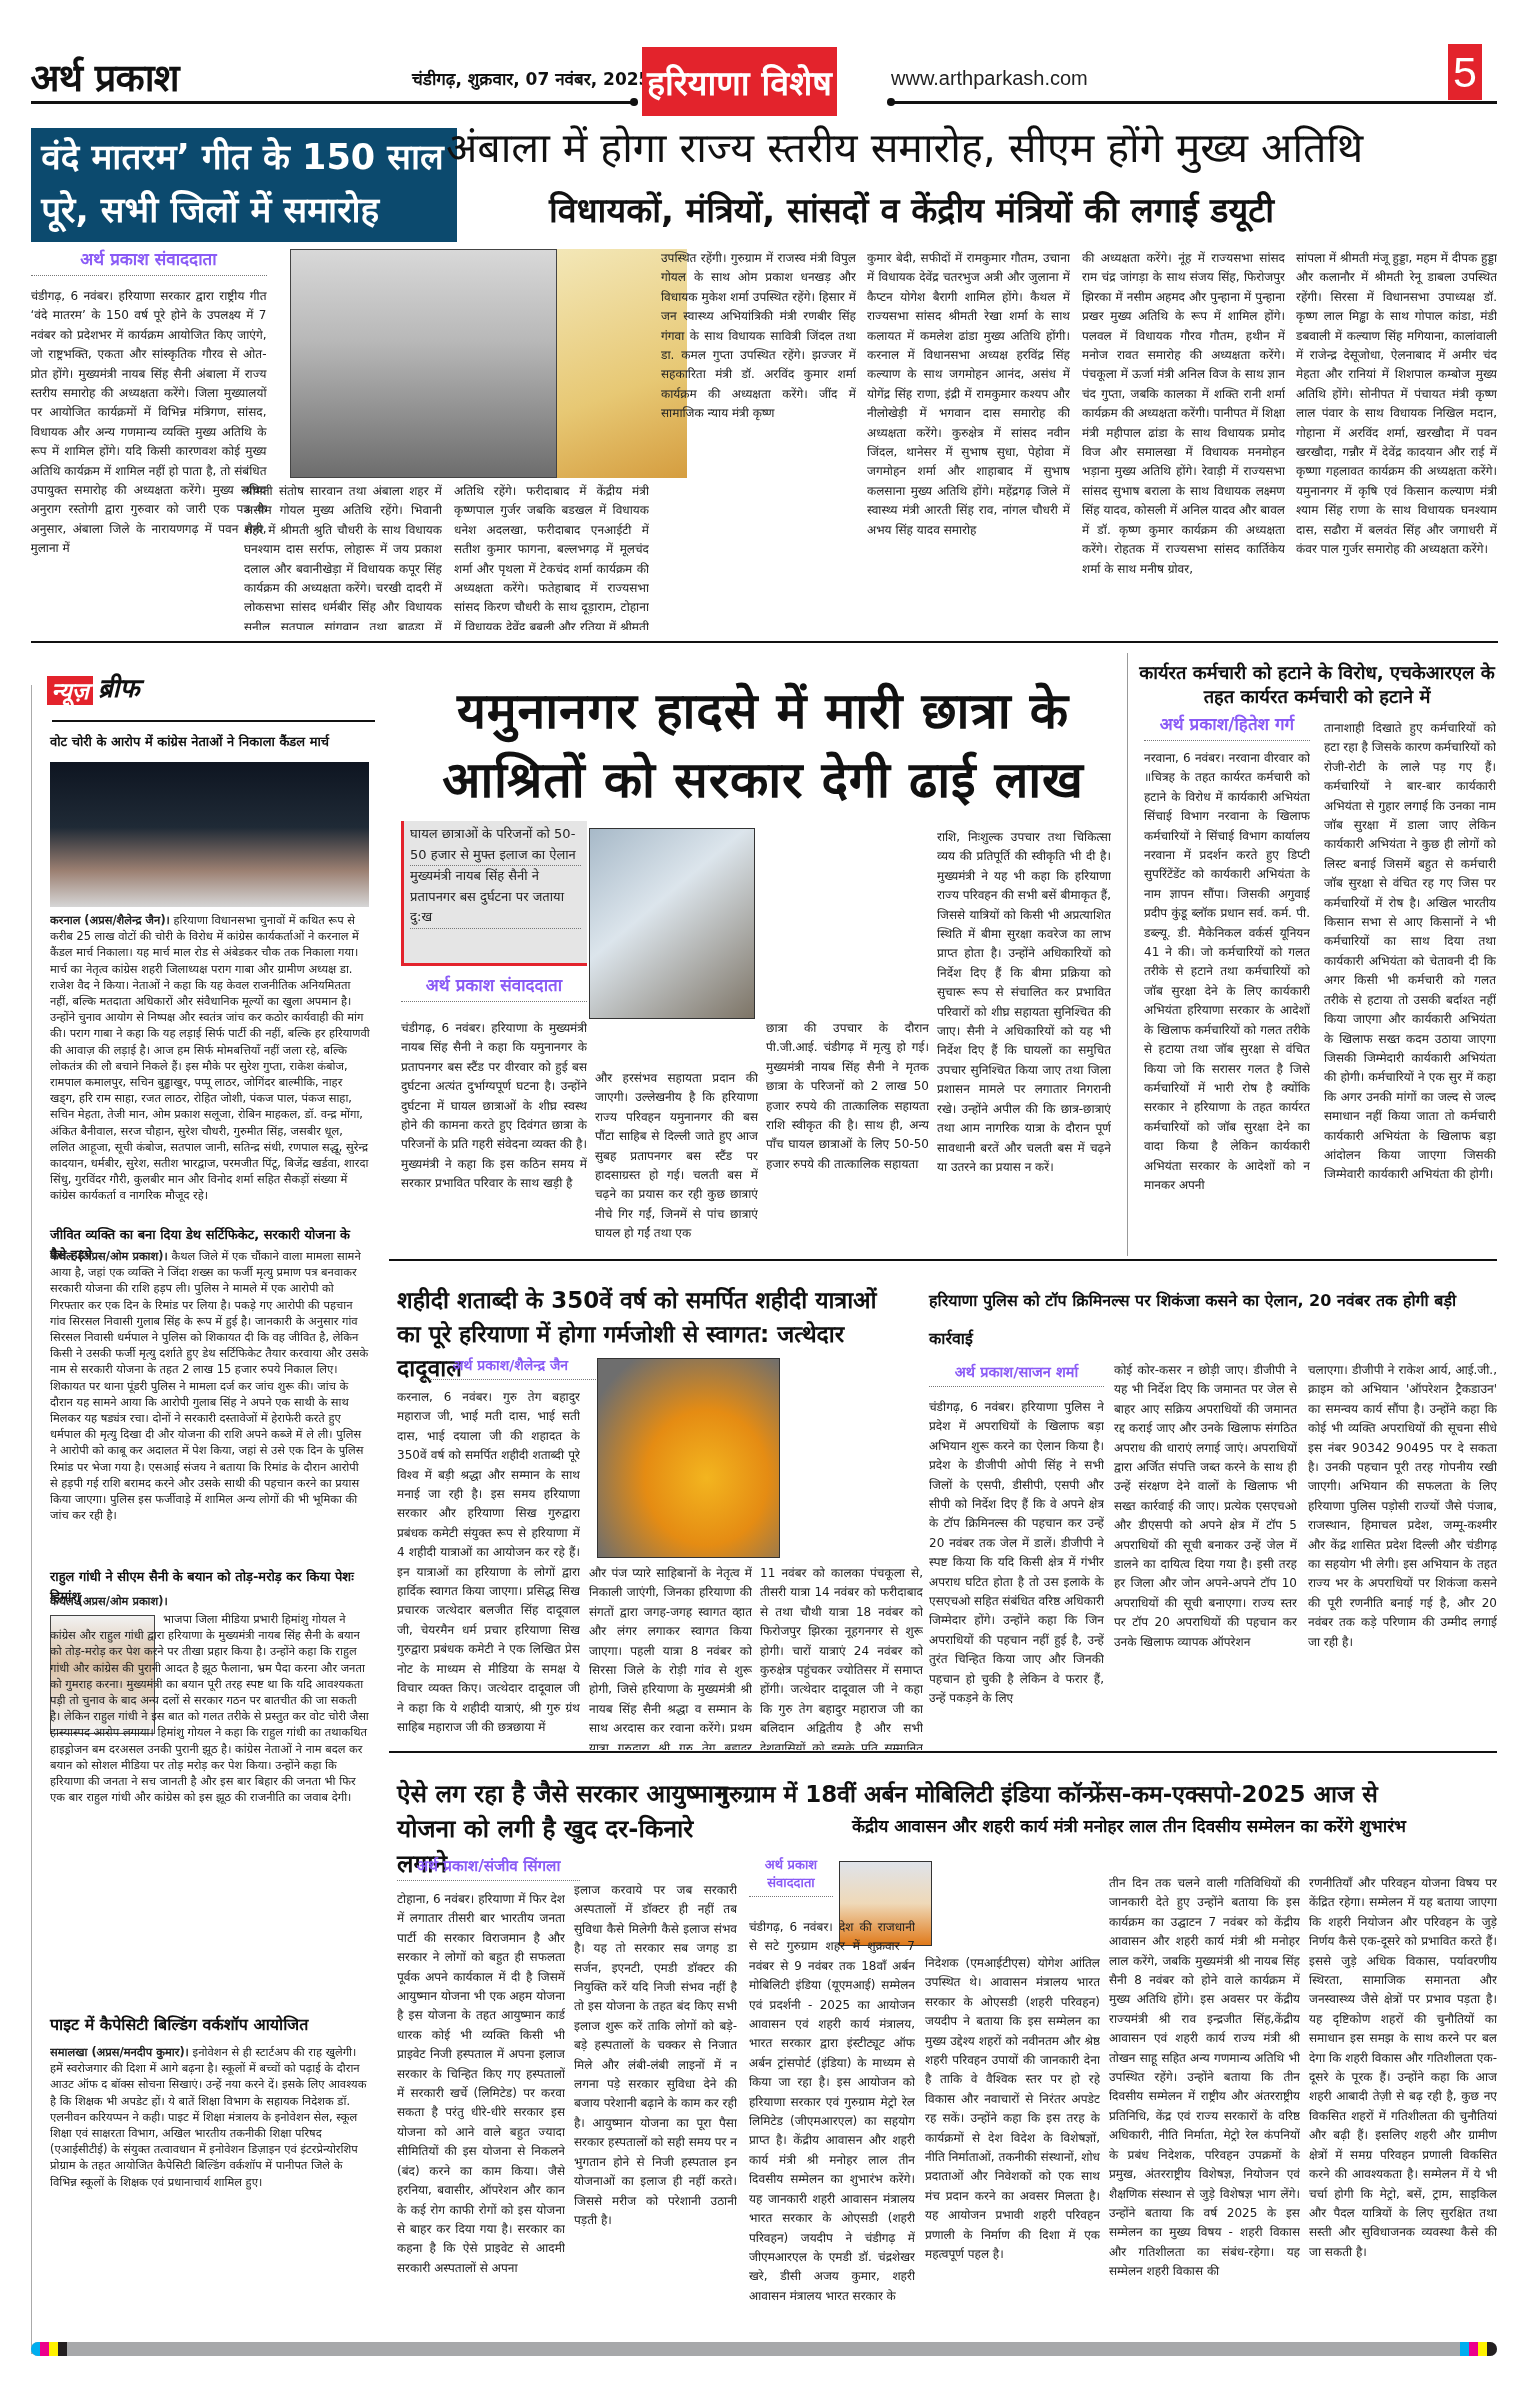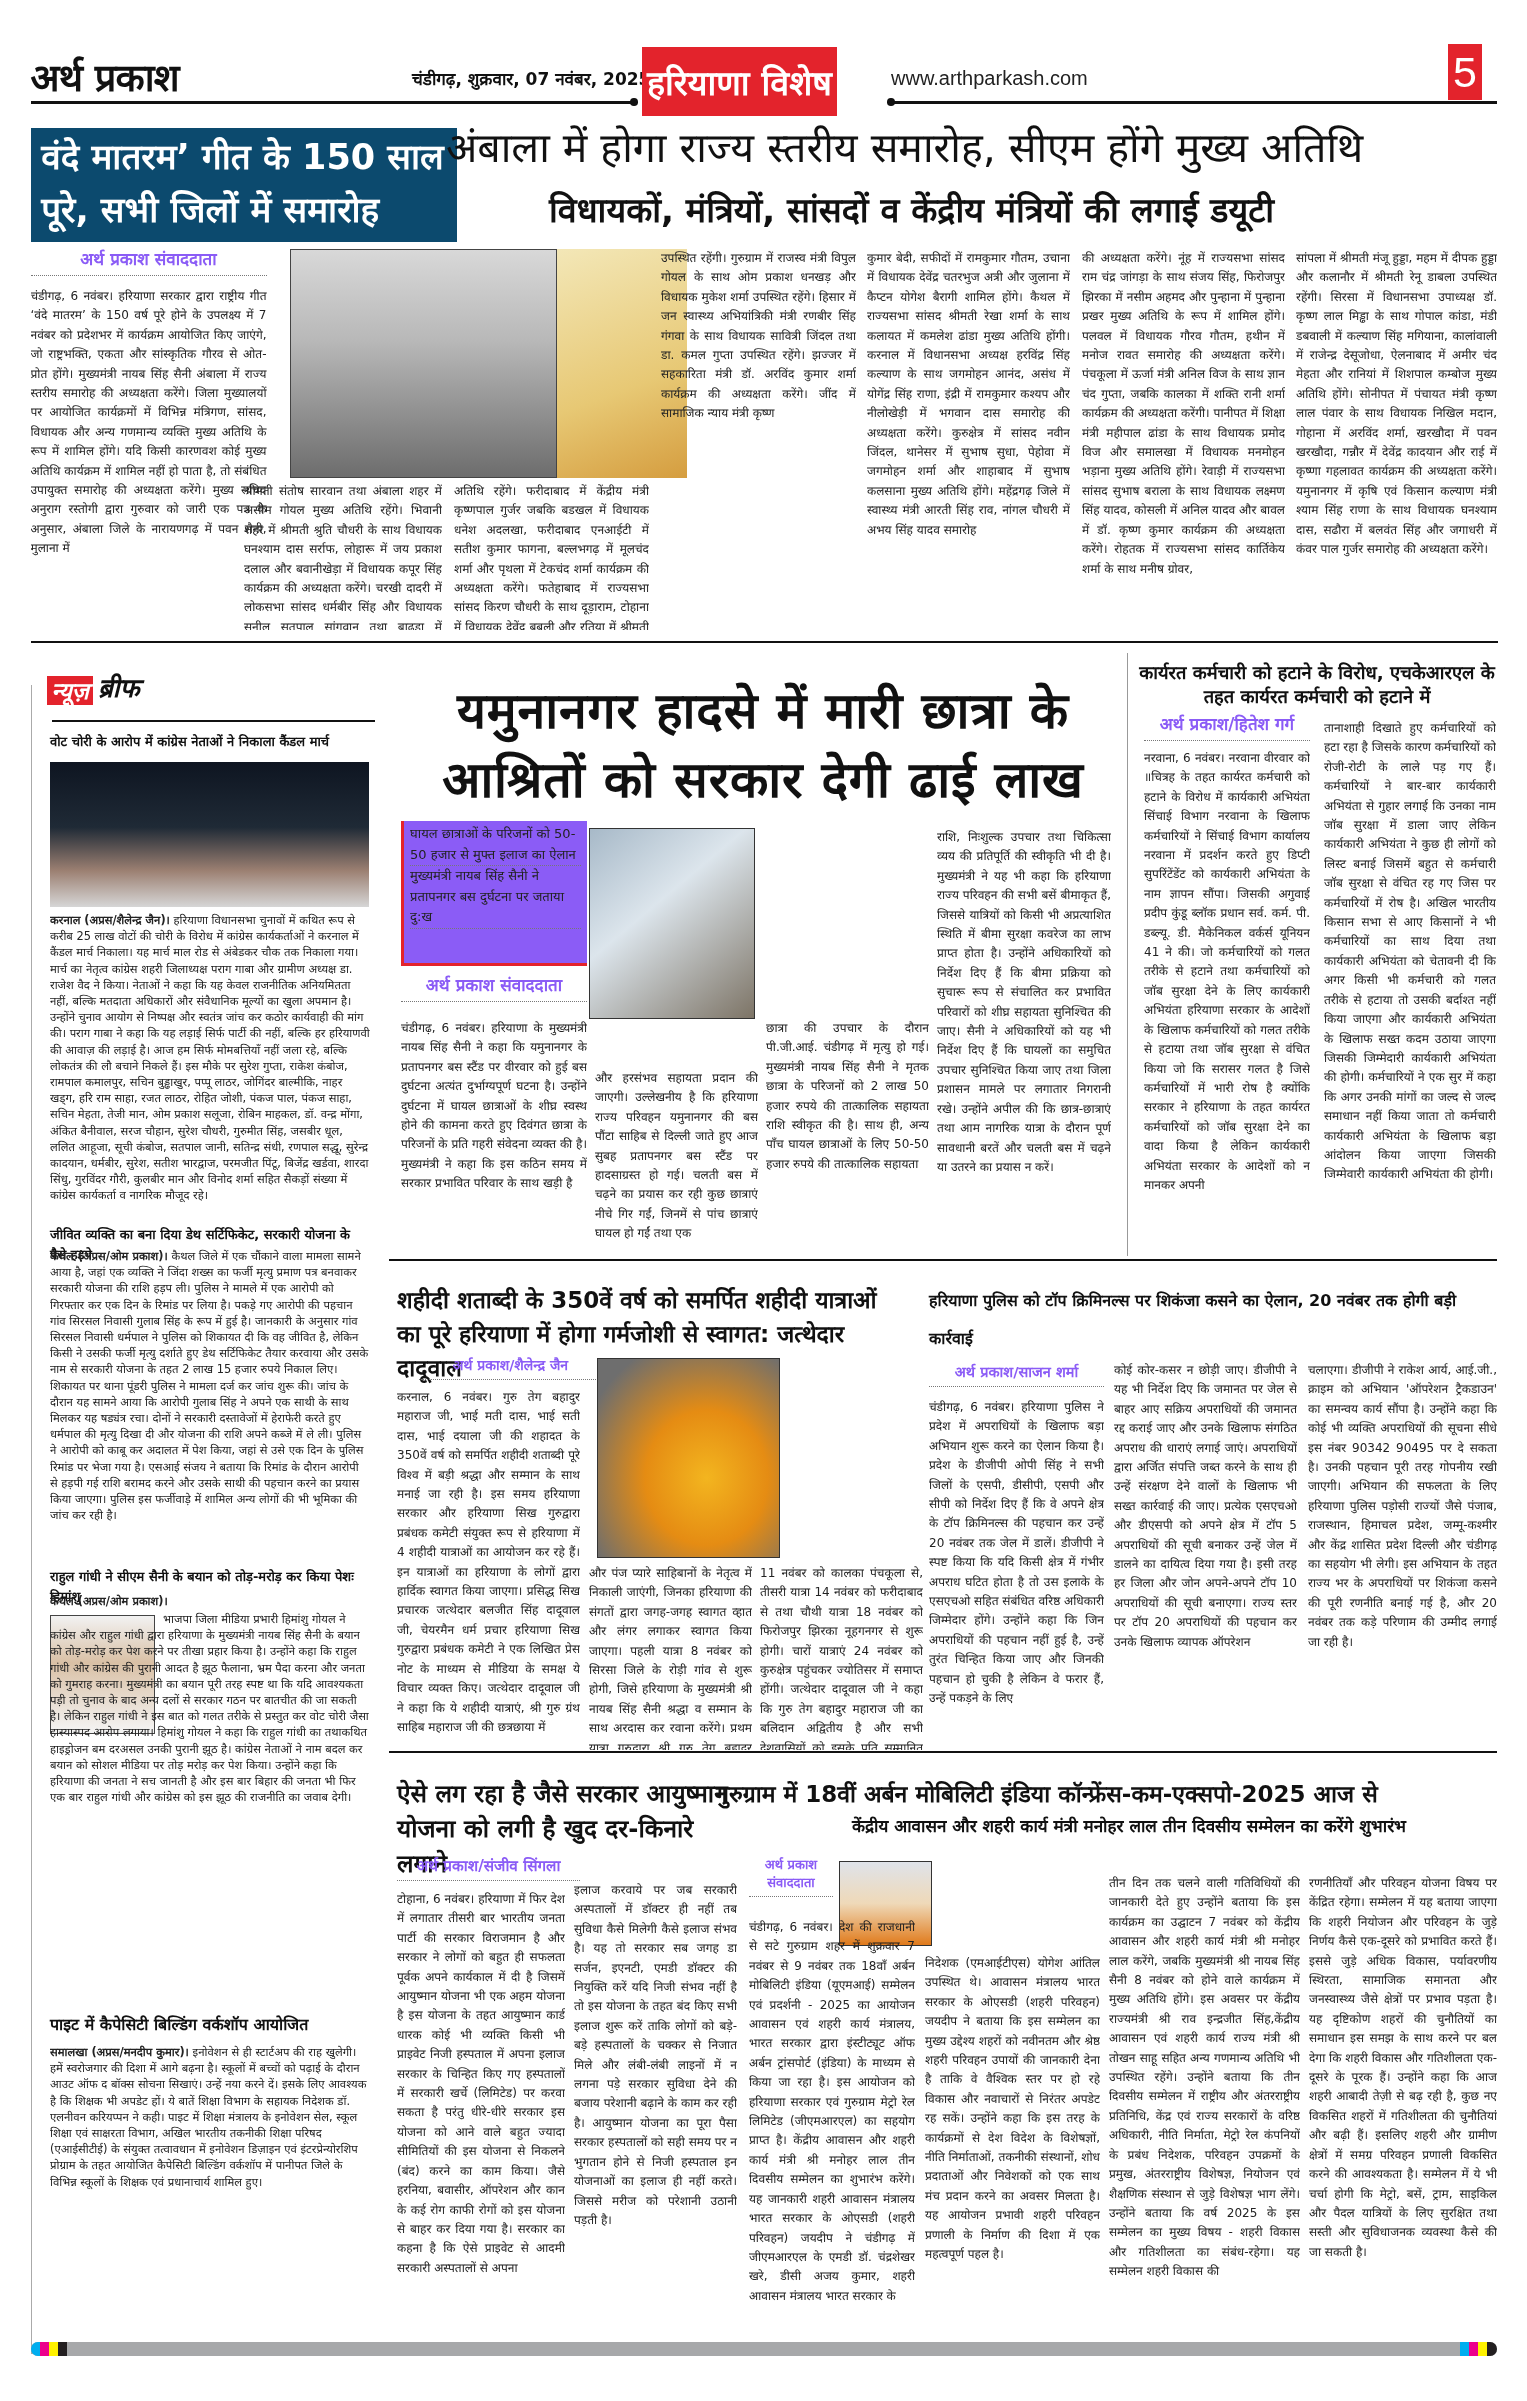--- a/index.html
+++ b/index.html
@@ -34,21 +34,21 @@
   
   .brief-box { left: 30.5px; top: 685px; width: 351px; height: 1669px; border: 1.5px solid #aaa; border-right: none; border-top:none; }
   .brief-logo { left: 47px; top: 685px; height: 30.5px; display:flex; align-items:flex-end; }
   .brief-logo .red { background:#e3232c; color:#fff; font-size:23px; font-weight:900; padding: 0 4.6px; height:29px; display:flex; align-items:center;}
   .brief-logo .blk { color:#111; font-size:26px; font-weight:900; padding-left:4.6px; }
   .brief-head { font-size: 13px; font-weight: 900; color:#111; line-height: 20px; }
   .brief-text { font-size: 11.4px; line-height: 16.2px; color: #222; }
 
   
   .mega-head { left: 397px; top: 677px; width: 732px; font-size: 50px; font-weight: 900; line-height: 69px; color:#111; letter-spacing: 0.8px; text-align:center; }
-  .gray-box { left: 401px; top: 821px; width: 186px; height: 104px; background:#8b5cf6; border-left: 3.1px solid #e3232c; border-bottom: 3.1px solid #e3232c; padding: 3.1px 6.1px; font-size: 13px; line-height: 20.6px; color:#222; }
+  .gray-box { left: 401px; top: 821px; width: 186px; height: 104px; background:#e5e5e5; border-left: 3.1px solid #e3232c; border-bottom: 3.1px solid #e3232c; padding: 3.1px 6.1px; font-size: 13px; line-height: 20.6px; color:#222; }
   .gray-box .sep { border-bottom: 1.5px dotted #777; }
   .photo-bus { left: 589px; top: 828px; width: 166px; height: 191px; background: linear-gradient(140deg,#a7b9c8 0%, #dce5ec 40%, #7d7466 100%); border:0.8px solid #333;}
 
   .med-head { font-size: 27.5px; font-weight: 900; line-height: 38px; color:#111; }
   .photo-procession { left: 597px; top: 1358px; width: 183px; height: 200px; background: radial-gradient(ellipse at 60% 60%, #f3b51f 0%, #e58c13 40%, #6e6e6e 85%); border:0.8px solid #333;}
   .photo-khattar { left: 841px; top: 1861px; width: 84px; height: 82px; background: linear-gradient(180deg,#dfe3ea 0%,#efd9b8 50%,#e07a1b 100%); border:0.8px solid #333;}
   .photo-himanshu { left: 50px; top: 1615px; width: 105px; height: 119px; background: linear-gradient(180deg,#f2f2f2 0%, #d9c0a5 40%, #f5f5f5 100%); border:0.8px solid #444;}
   .photo-candle { left: 50px; top: 762px; width: 319px; height: 145px; background: linear-gradient(180deg,#0e1521 0%, #1f2a36 45%, #9c8072 75%, #d6d6d6 100%);}
 
   .color-bar { left: 30.5px; top: 2342px; width: 1466px; height: 13.7px; background:#a7a8aa; border-radius: 6.9px; overflow:hidden; display:flex; justify-content:space-between;}

